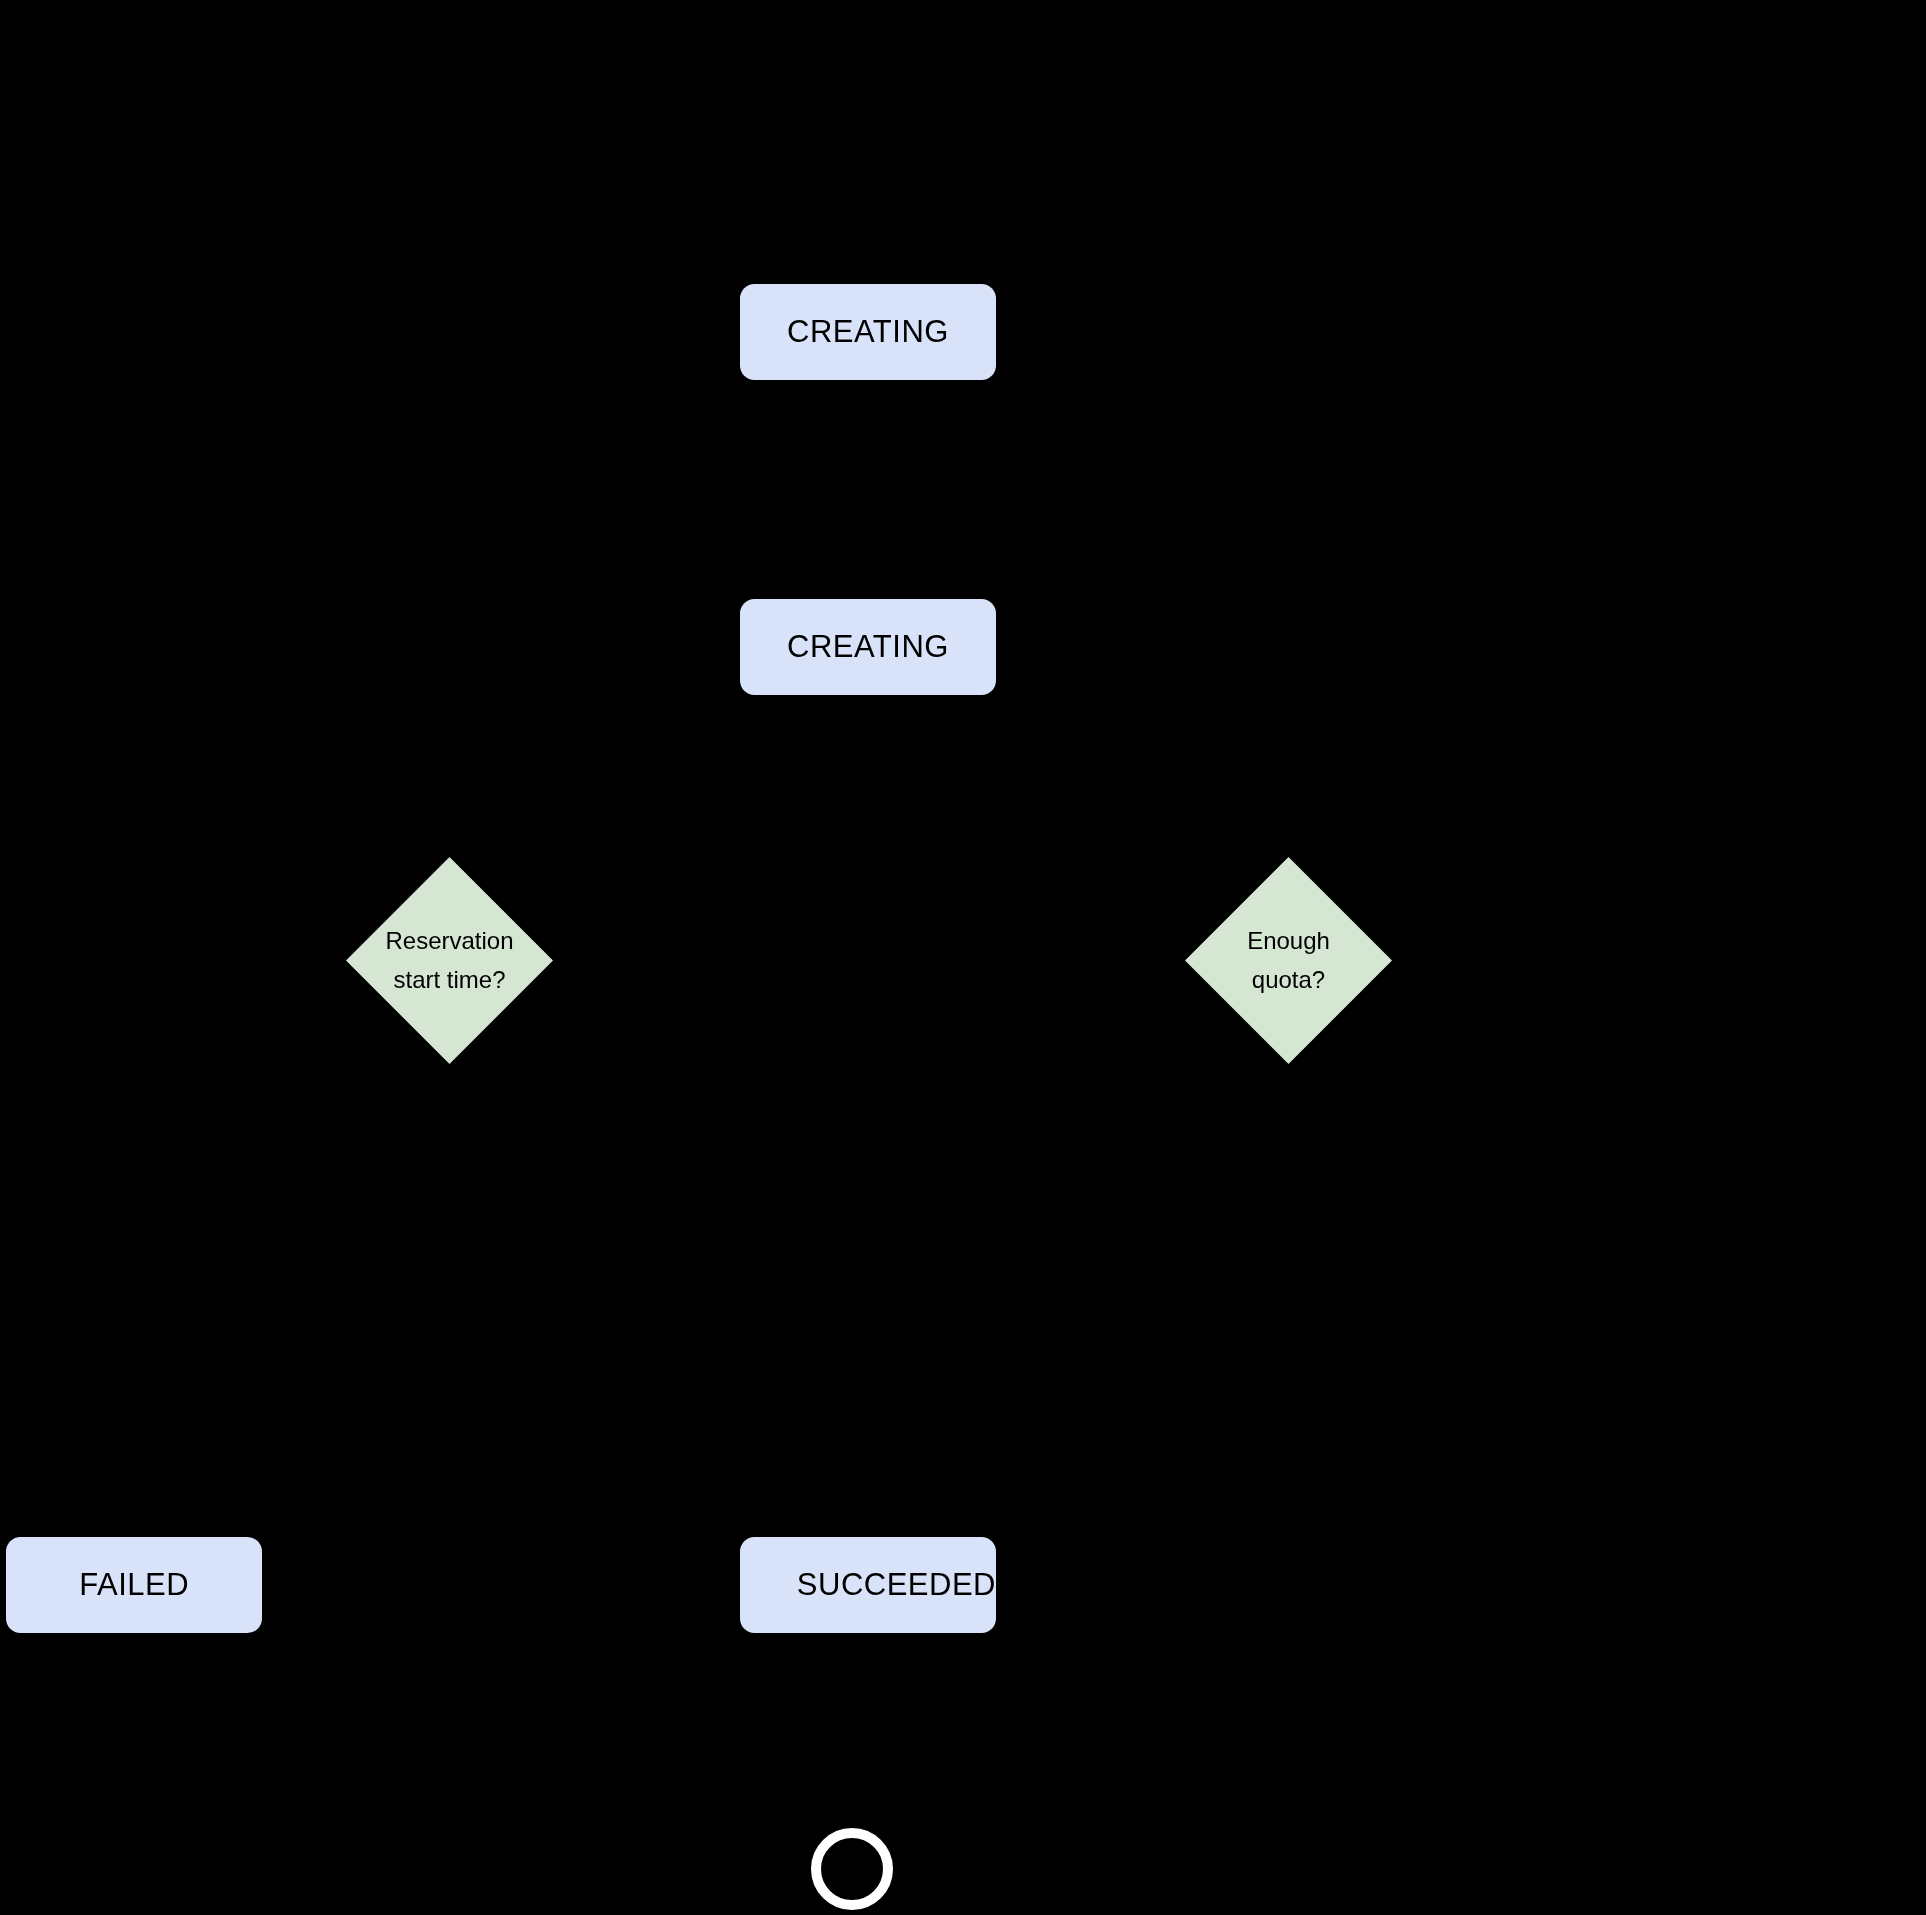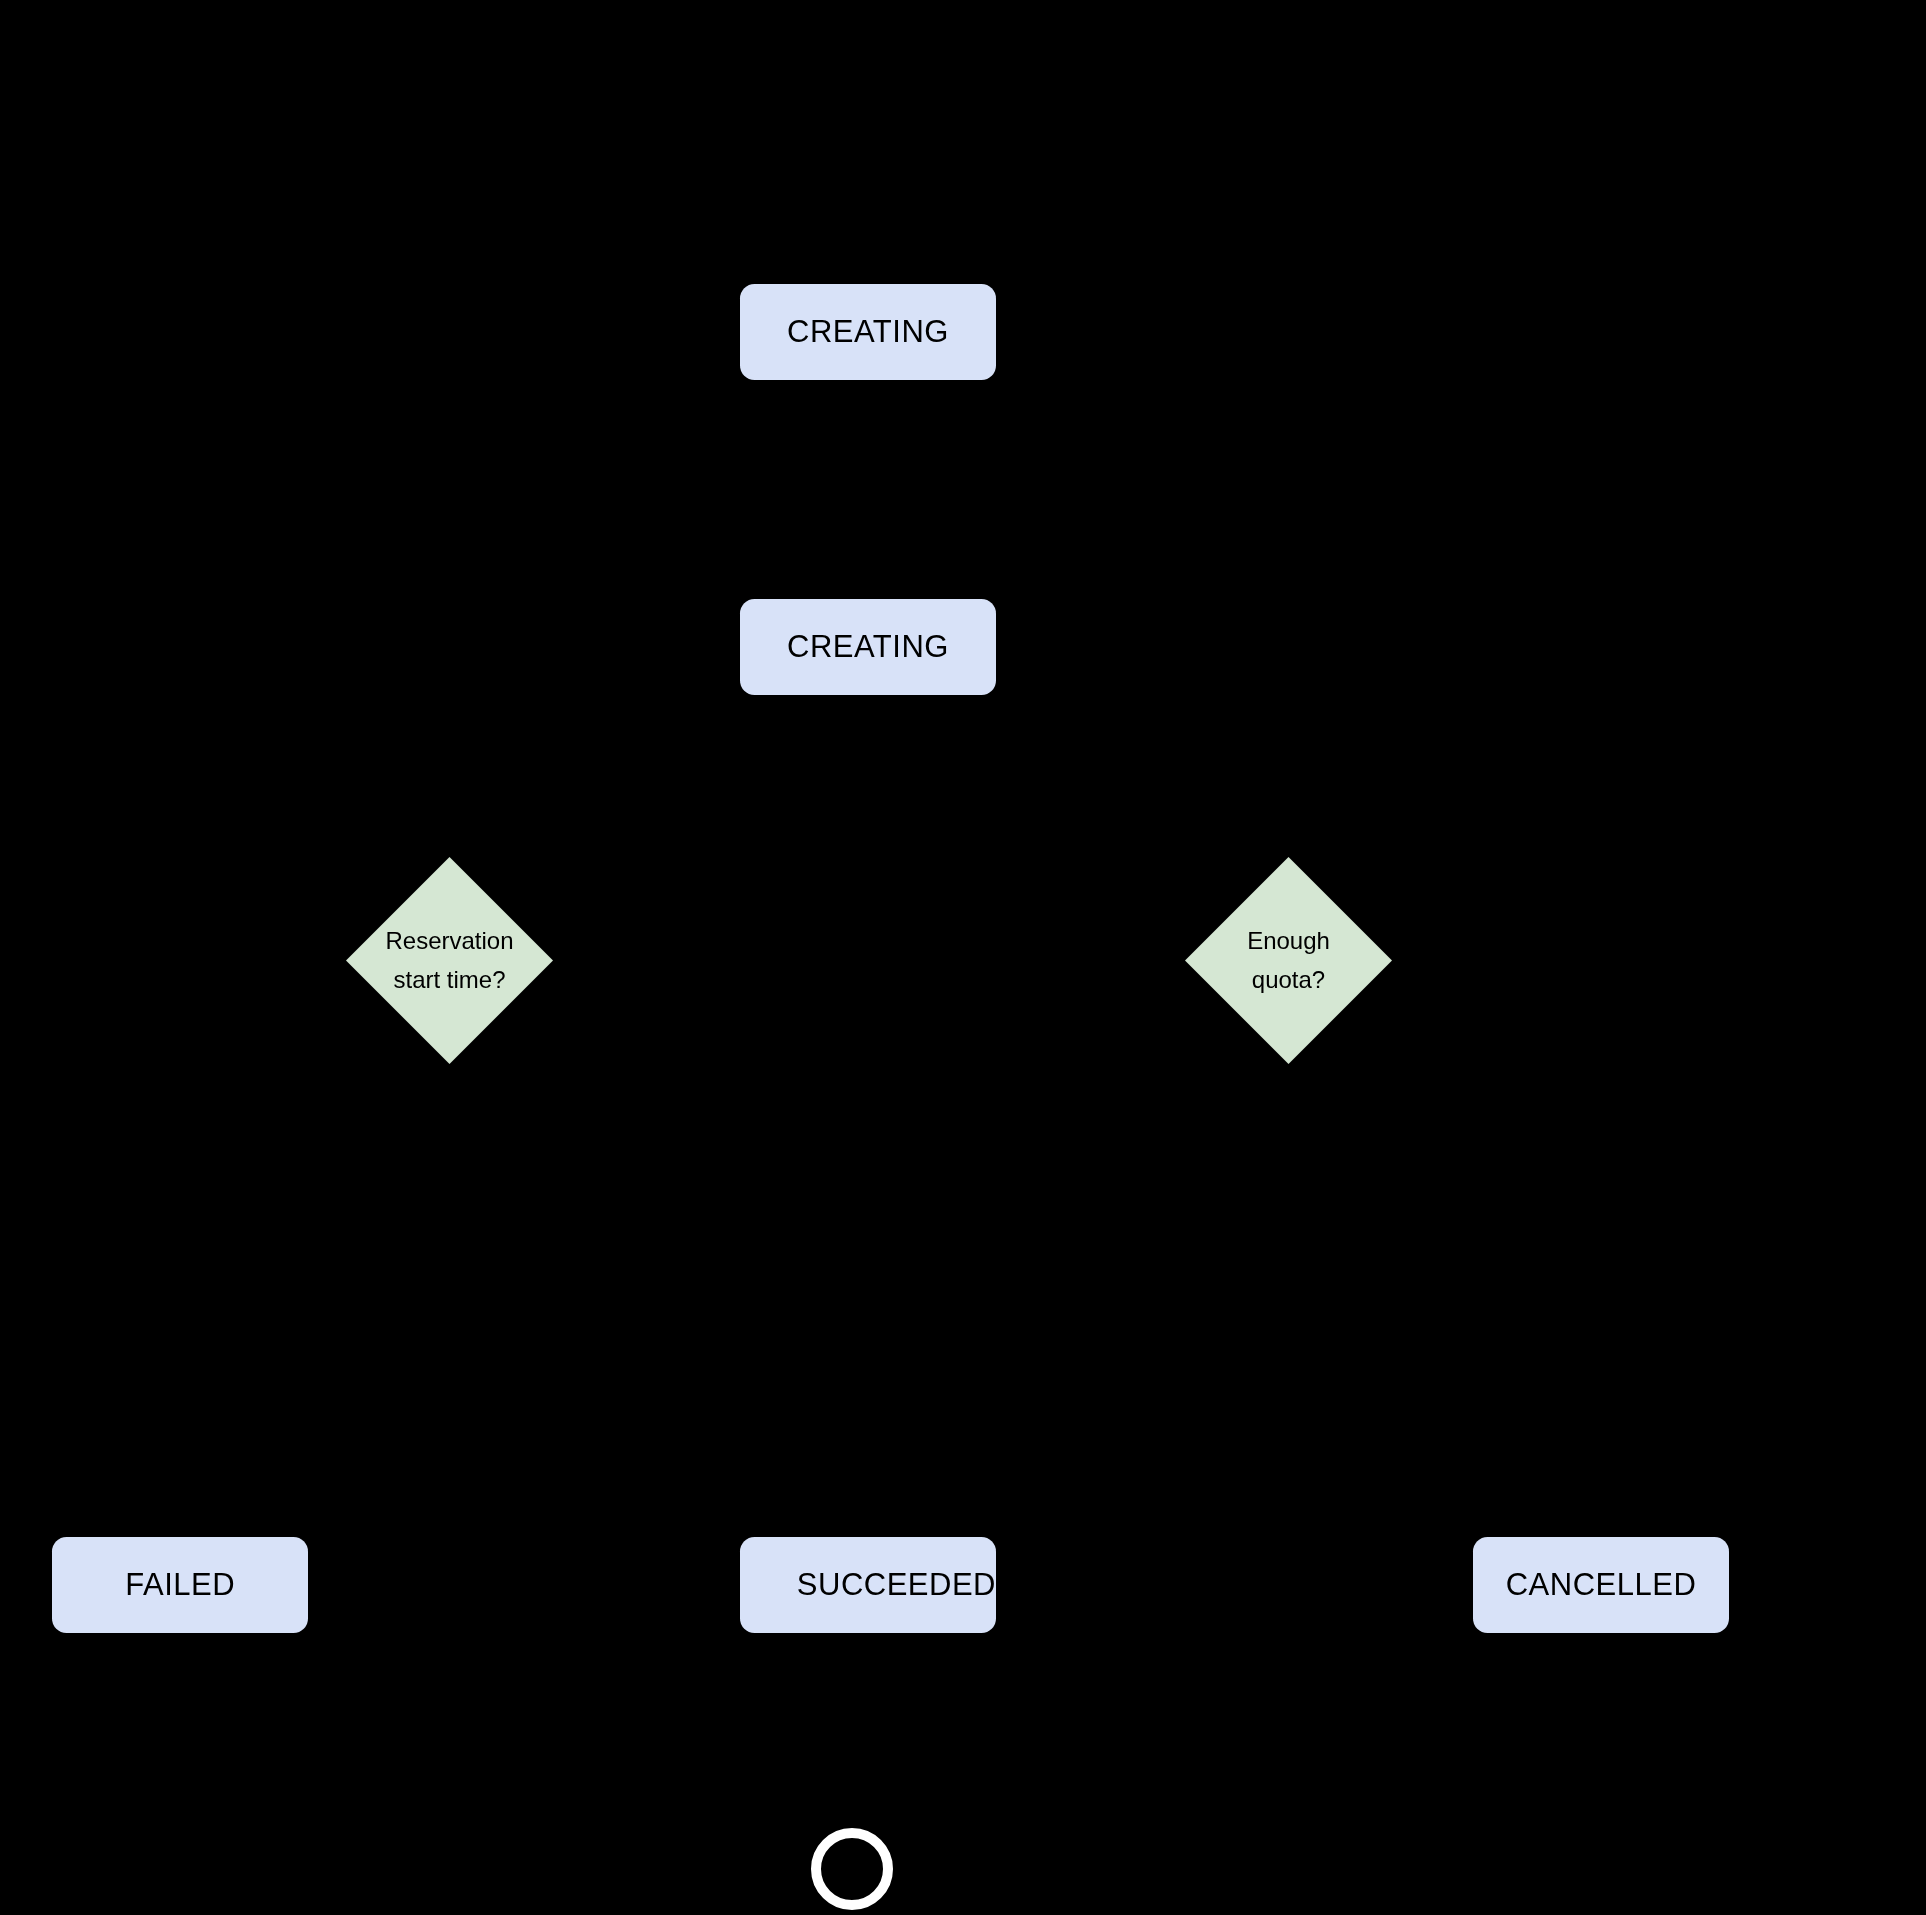--- a/index.html
+++ b/index.html
@@ -72,31 +72,28 @@
 <div class="canvas">
 
   <div class="state" id="node-creating" style="background: rgb(216, 226, 248);">
     <span>CREATING</span>
   </div>
 
   <div class="state" id="node-accepted" style="background: rgb(216, 226, 248);">
     <span>CREATING</span>
   </div>
 
-  <div class="state" id="node-failed" style="background: rgb(216, 226, 248); margin-left: 46px;">
+  <div class="state" id="node-failed" style="background: rgb(216, 226, 248);">
     <span>FAILED</span>
   </div>
 
   <div class="state" id="node-succeeded" style="background: rgb(216, 226, 248);">
     <span>SUCCEEDED</span>
   </div>
 
-  <div class="state" id="node-cancelled" style="background: rgb(216, 226, 248);">
-    <span>CANCELLED</span>
-  </div>
 
   <div class="decision" id="node-reservation-start-time" style="background: rgb(213, 231, 211);">
     <span>Reservation</span>
     <span>start time?</span>
   </div>
 
 
   <div class="decision" id="node-enough-quota" style="background: rgb(213, 231, 211);">
     <span>Enough</span>
     <span>quota?</span>

